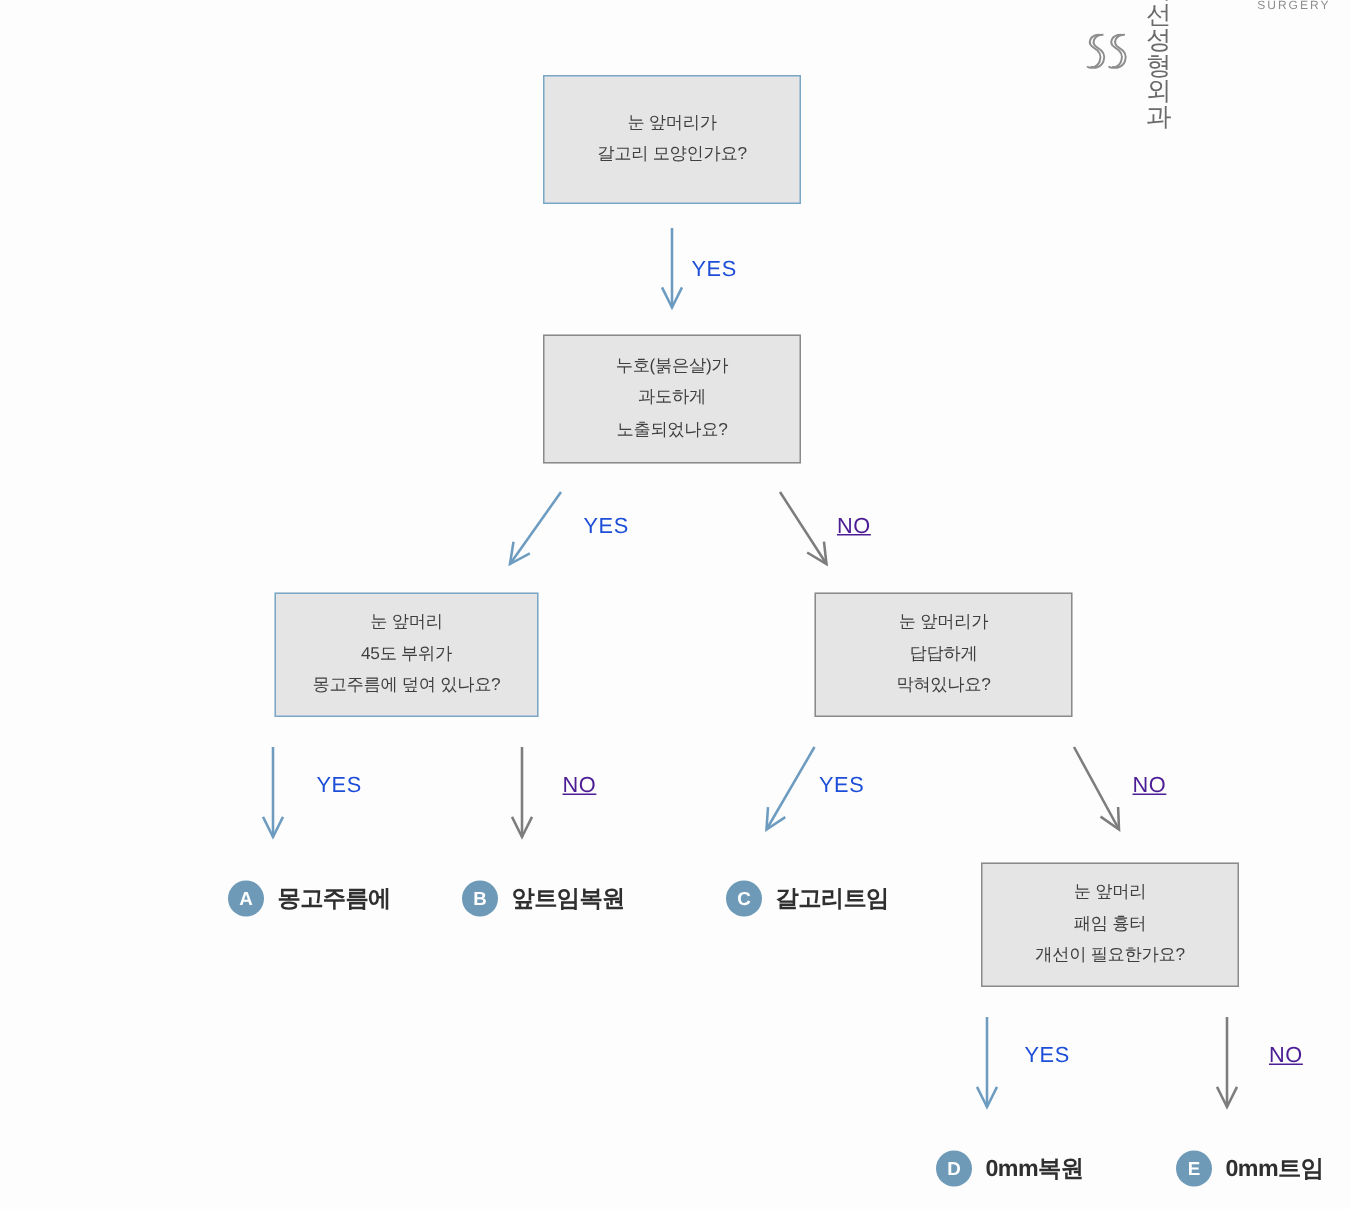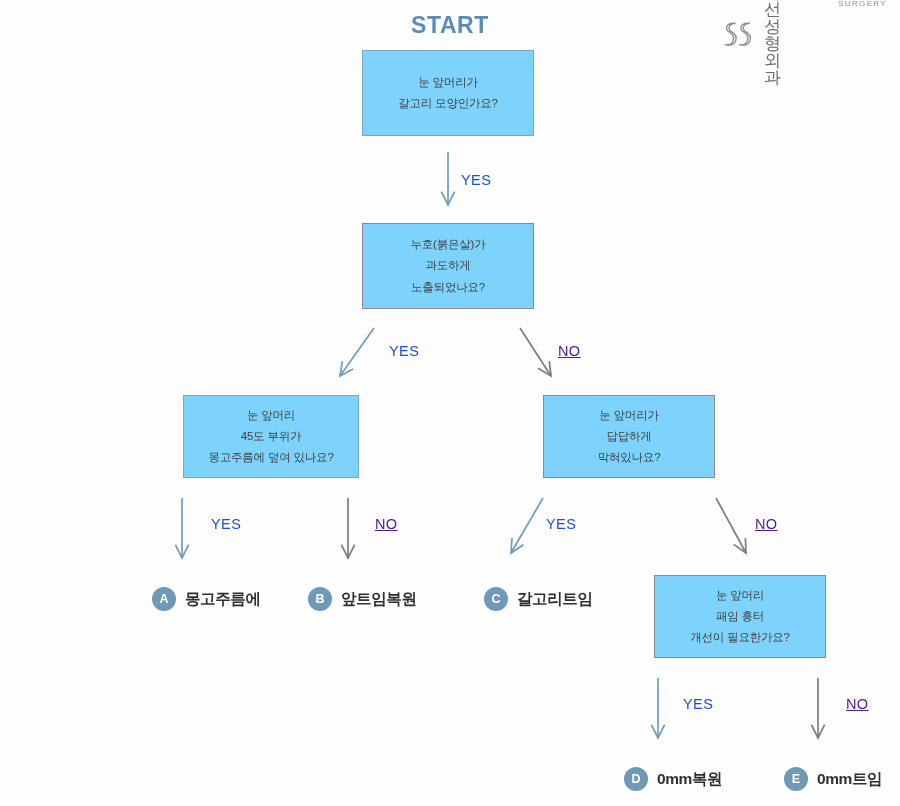--- a/index.html
+++ b/index.html
@@ -72,21 +72,21 @@
   .logo-en {
     font-size: 8px;
     color: #8c8c8c;
     letter-spacing: 1.35px;
   }
 
   
   .node {
     position: absolute;
     box-sizing: border-box;
-    background: #7dd3fc;
+    background: #e5e5e5;
     display: flex;
     align-items: center;
     justify-content: center;
     text-align: center;
   }
   .node .node-text {
     font-size: 11.5px;
     line-height: 1.85;
     color: #3e3e3e;
     white-space: pre-line;
@@ -130,21 +130,20 @@
     letter-spacing: 0.4px;
   }
   .edge-label.yes { color: #1d4ed8; }
   .edge-label.no  { color: #4c1d95; text-decoration: underline; }
 </style>
 </head>
 <body>
 
 <div id="stage">
 
-  <div class="start-title">START</div>
 
   <div class="logo">
     <svg class="logo-mark" viewBox="0 0 40 38">
       <g fill="none" stroke="#8d8d8d" stroke-width="1.6">
         <path d="M13 5 C5 5 3 12 8 15 C13 18 15 21 13 26 C11 31 5 32 3 30"></path>
         <path d="M16 5 C8 5 6 12 11 15 C16 18 18 21 16 26 C14 31 8 32 6 30"></path>
         <path d="M30 5 C22 5 20 12 25 15 C30 18 32 21 30 26 C28 31 22 32 20 30"></path>
         <path d="M33 5 C25 5 23 12 28 15 C33 18 35 21 33 26 C31 31 25 32 23 30"></path>
       </g>
     </svg>

